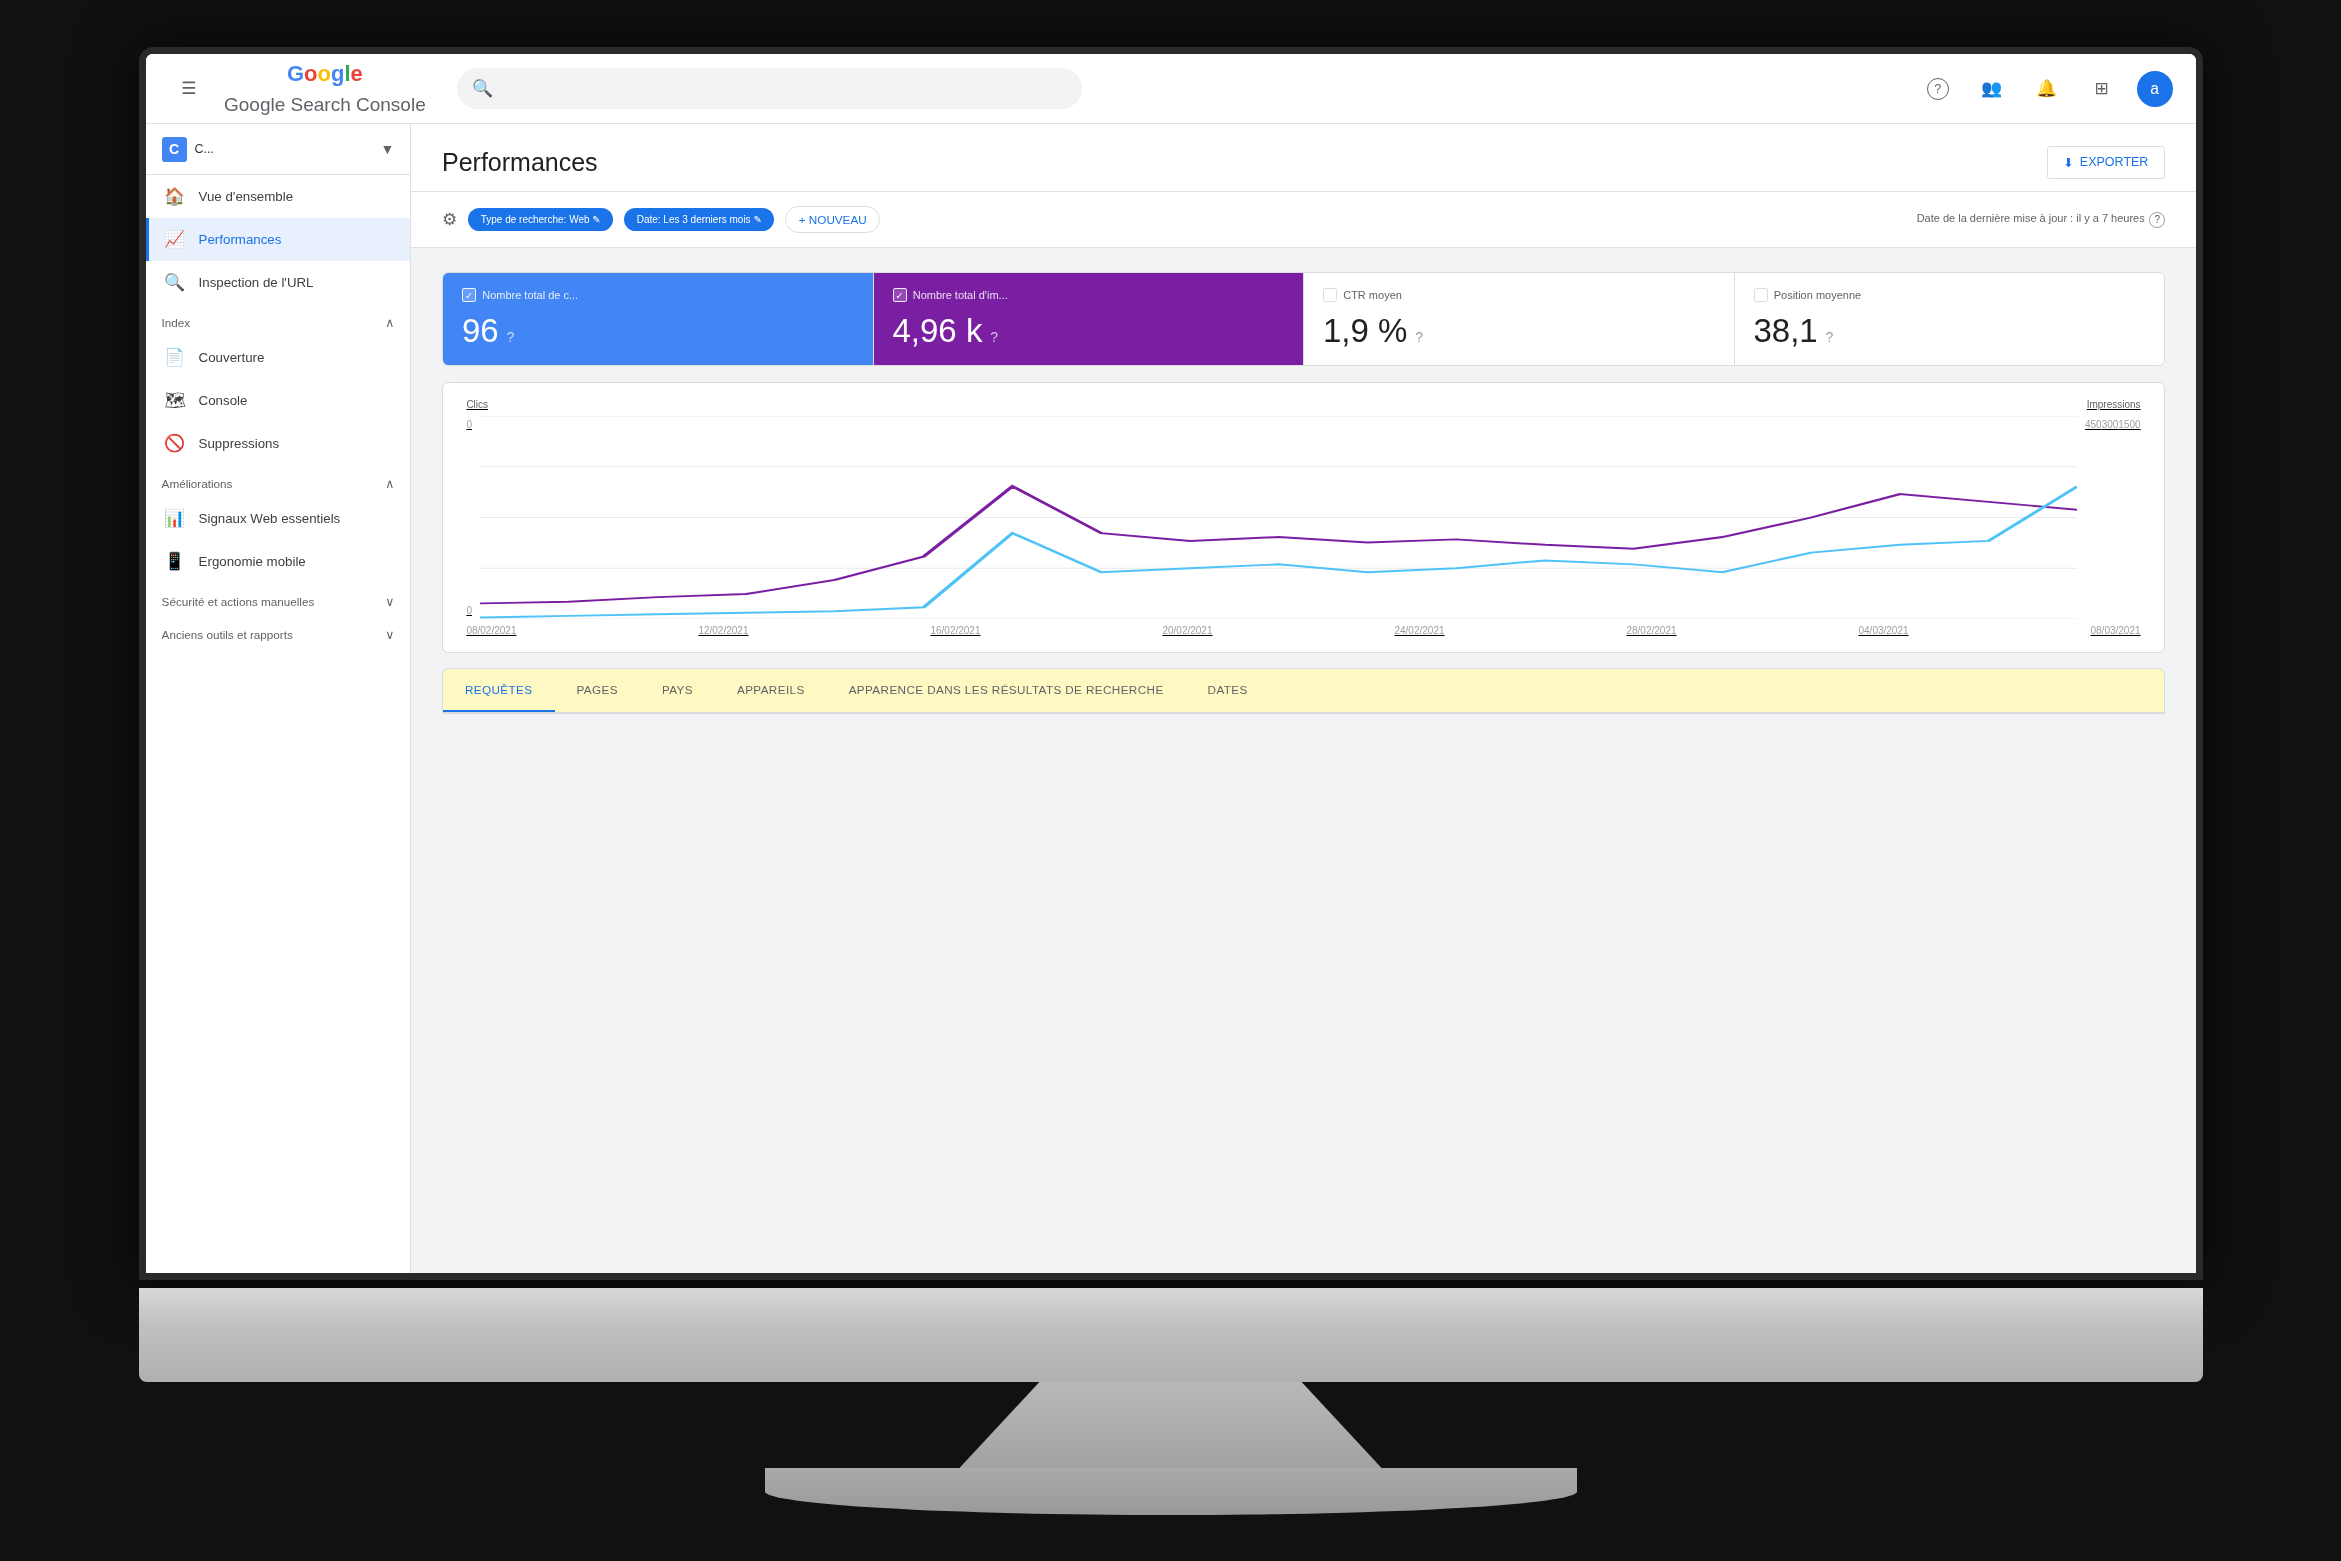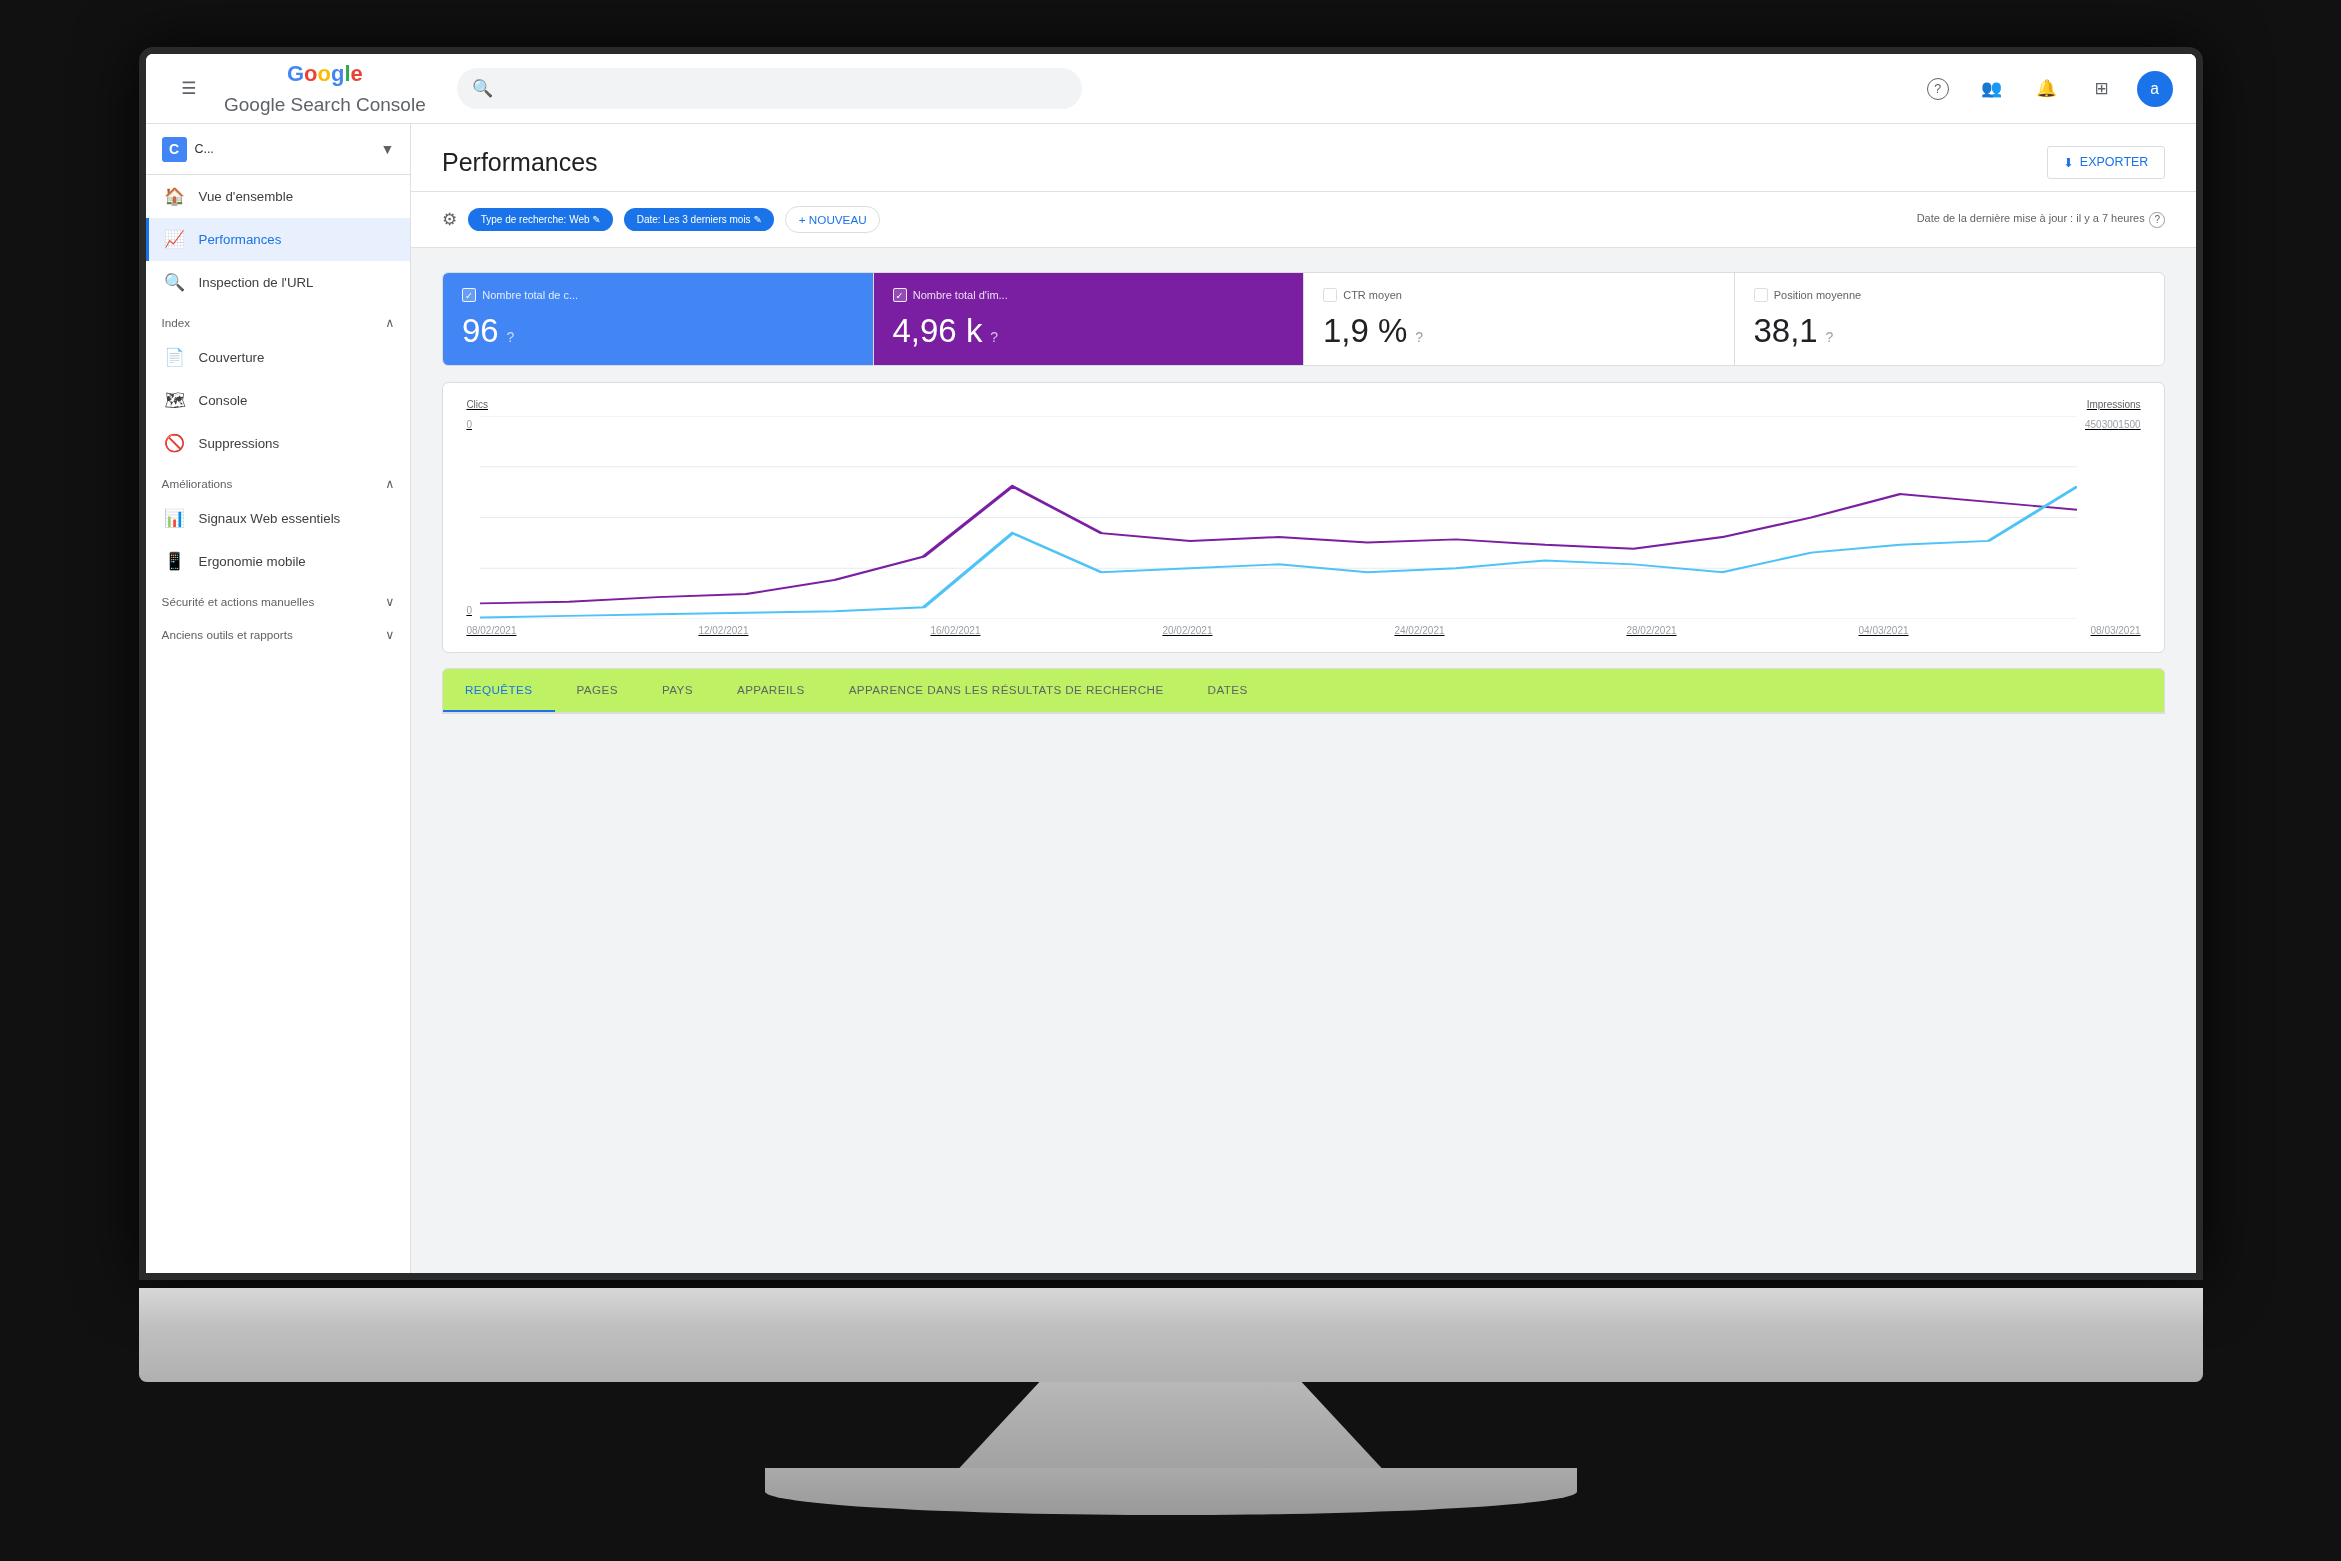--- a/index.html
+++ b/index.html
@@ -417,21 +417,21 @@
       display: flex;
       justify-content: space-between;
       font-size: 10px;
       color: #9aa0a6;
       margin-top: 6.2px;
     }
 
     
     .tabs-section {
       margin: 0 31px;
-      background: #bef264;
+      background: #fef9c3;
       border: 0.8px solid #dadce0;
       border-radius: 6.2px 6.2px 0 0;
       overflow: hidden;
       text-align: center;
     }
     .tabs-bar {
       display: flex;
       border-bottom: 0.8px solid #dadce0;
     }
     .tab-item {

